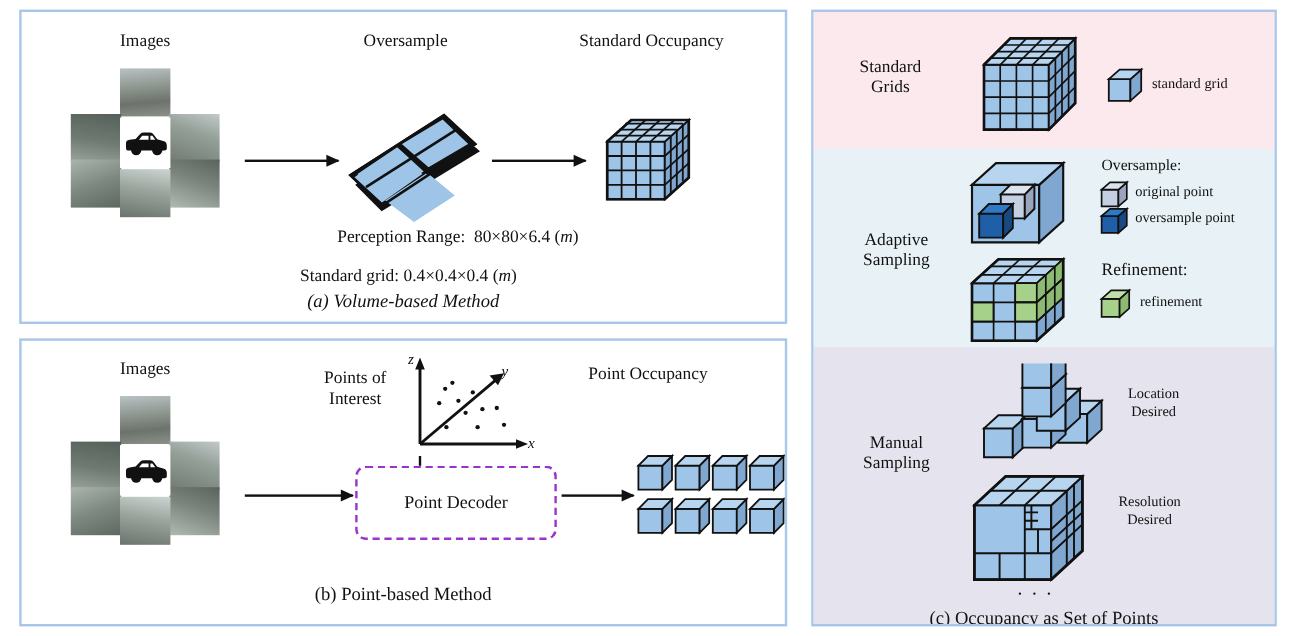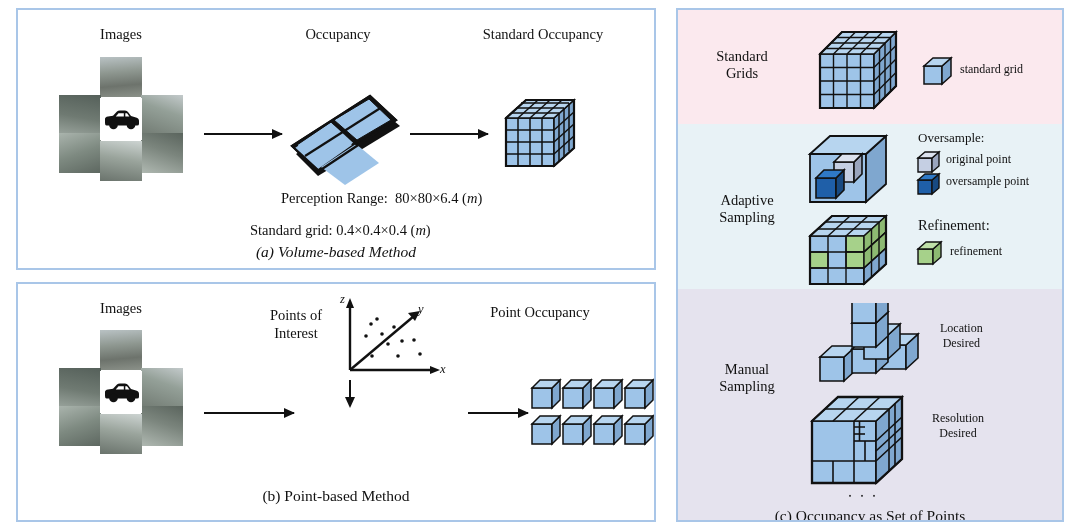--- a/index.html
+++ b/index.html
@@ -51,21 +51,21 @@
   .dots3{position:absolute;font-size:16px;letter-spacing:2px;}
 </style>
 </head>
 <body>
 
 <div class="root">
 
   <div class="panel" id="panel-a">
 
     <div class="ttl" style="left:28px;top:16px;width:150px;">Images</div>
-    <div class="ttl" style="left:230px;top:16px;width:180px;">Occupancy</div>
+    <div class="ttl" style="left:230px;top:16px;width:180px;">Oversample</div>
     <div class="ttl" style="left:430px;top:16px;width:190px;">Standard Occupancy</div>
 
     <div class="montage" style="left:41px;top:47px;">
       <div class="ph s1" style="left:41px;top:0;"></div>
       <div class="ph s2" style="left:0px;top:38px;"></div>
       <div class="ph s3" style="left:82px;top:38px;"></div>
       <div class="ph s4" style="left:0px;top:76px;"></div>
       <div class="ph s5" style="left:82px;top:76px;"></div>
       <div class="ph s6" style="left:41px;top:84px;"></div>
       <div class="carbox">
@@ -181,20 +181,23 @@
         <circle cx="84" cy="60" r="1.8"></circle>
       </g>
     </svg>
     <div class="axlbl" style="left:322px;top:8px;">z</div>
     <div class="axlbl" style="left:400px;top:18px;">y</div>
     <div class="axlbl" style="left:422px;top:78px;">x</div>
 
     <div class="arrow-d" style="left:331px;top:96px;height:18px;"></div>
     <div class="arrow" style="left:186px;top:128px;width:90px;"></div>
 
+    <div class="decoder" style="left:278px;top:104px;width:164px;height:58px;">
+      <span>Point Decoder</span>
+    </div>
 
     <div class="arrow" style="left:450px;top:128px;width:60px;"></div>
 
     <svg style="position:absolute;left:512px;top:94px;" width="124" height="74">
       <g id="pc">
         <g transform="translate(0,0)">
           <polygon points="2,10 22,10 22,30 2,30" fill="#9ec4e8" stroke="#111" stroke-width="1.5"></polygon>
           <polygon points="22,10 30,2 30,22 22,30" fill="#7fa7cf" stroke="#111" stroke-width="1.5"></polygon>
           <polygon points="2,10 10,2 30,2 22,10" fill="#b7d5ef" stroke="#111" stroke-width="1.5"></polygon>
         </g>

